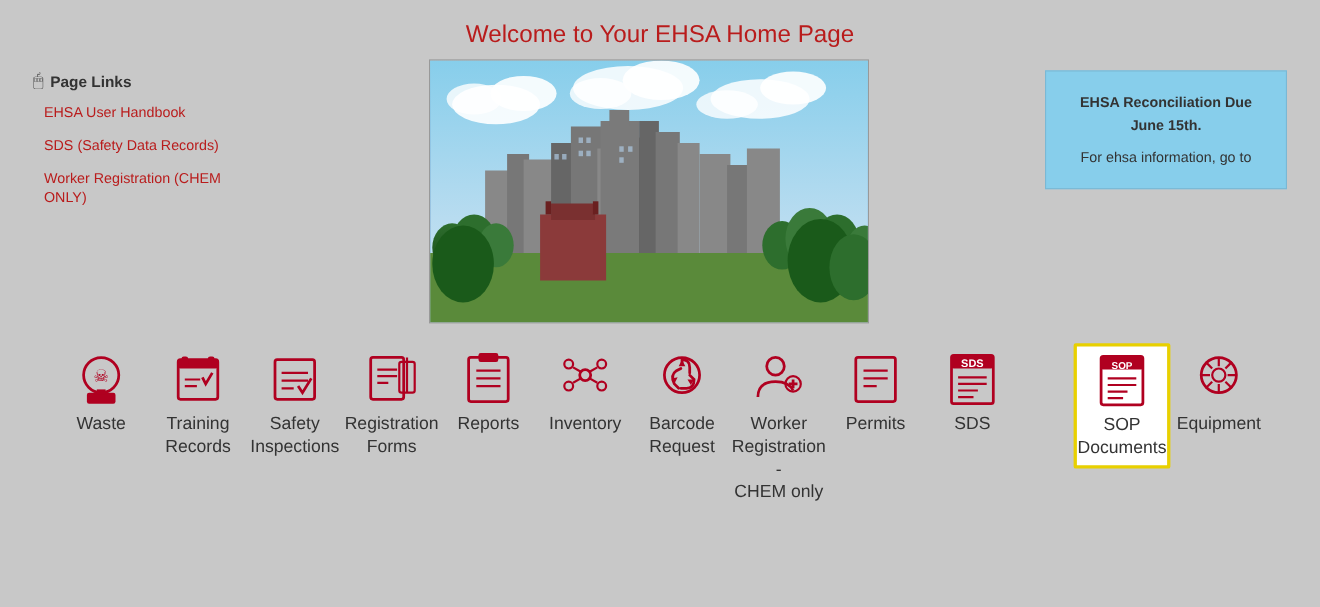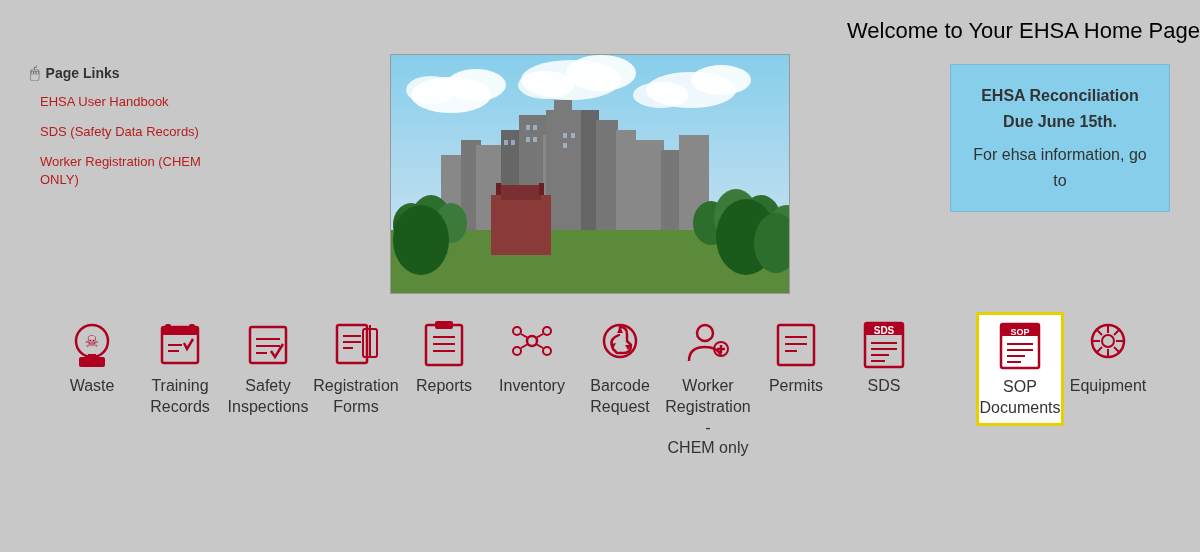--- a/index.html
+++ b/index.html
@@ -5,23 +5,23 @@
     * { box-sizing: border-box; margin: 0; padding: 0; }
     body {
       background-color: #c8c8c8;
       font-family: Arial, sans-serif;
       width: 1200px;
       height: 552px;
       overflow: hidden;
       position: relative;
     }
     .page-title {
-      text-align: right;
+      text-align: center;
       font-size: 22px;
-      color: #000000;
+      color: #b91c1c;
       padding: 18px 0 10px 0;
       font-weight: normal;
     }
     .main-content {
       display: flex;
       flex-direction: row;
       padding: 0 30px;
       gap: 20px;
     }
     .left-panel {
@@ -68,21 +68,21 @@
     .right-panel {
       width: 220px;
       flex-shrink: 0;
       padding-top: 10px;
     }
     .info-box {
       background-color: #87CEEB;
       border: 1px solid #7ab8d4;
       padding: 18px 16px;
       text-align: center;
-      font-size: 16px;
+      font-size: 13px;
       color: #333;
       line-height: 1.6;
     }
     .info-box .info-title {
       font-weight: bold;
       margin-bottom: 8px;
     }
     .icons-row {
       display: flex;
       flex-direction: row;

